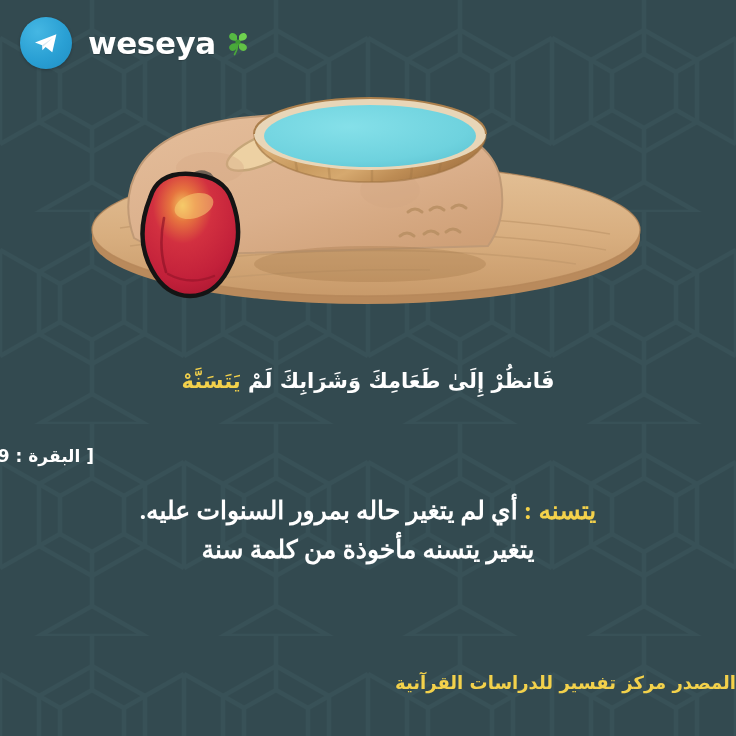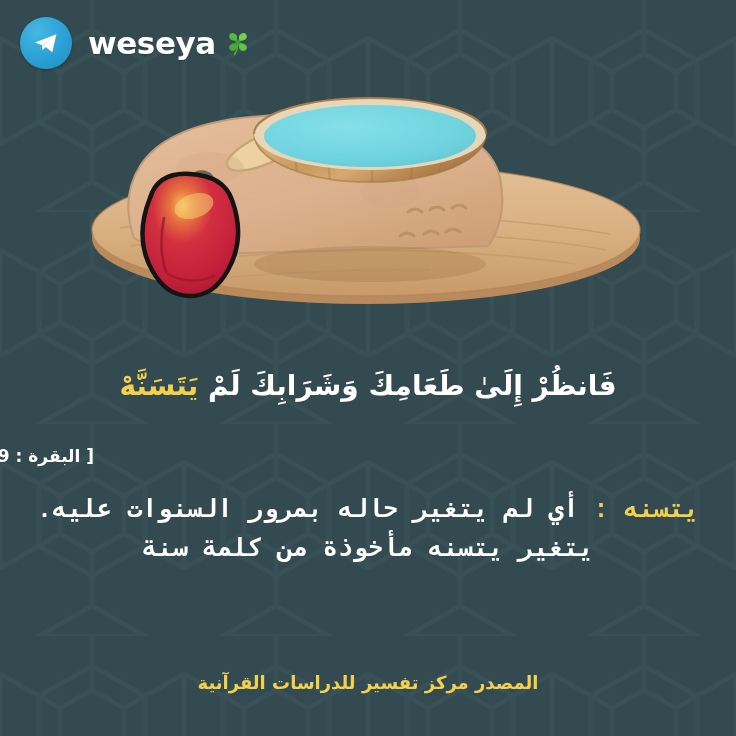--- a/index.html
+++ b/index.html
@@ -69,21 +69,21 @@
   #verse-block{
     position:absolute;
     left:0;top:366px;
     width:736px;
     text-align:center;
     z-index:6;
     direction:rtl;
   }
   #verse{
     color:#ffffff;
-    font-size:28px;
+    font-size:21px;
     font-weight:bold;
     line-height:1.45;
     letter-spacing:0px;
     padding:0 26px;
     font-family:"DejaVu Sans","Liberation Sans",sans-serif;
     white-space:nowrap;
   }
   .hl{color:#f3d14b;}
   #ref-row{
     position:absolute;
@@ -111,30 +111,29 @@
     text-align:center;
     direction:rtl;
     z-index:6;
   }
   .exp-line{
     color:#ffffff;
     font-size:25px;
     font-weight:bold;
     line-height:1.55;
     padding:0 24px;
-    font-family:Liberation Mono, monospace;
+    font-family:Liberation Serif, serif;
     white-space:nowrap;
   }
   .exp-line .term{color:#f3d14b;}
   
   #footer{
     position:absolute;
     left:0;top:672px;
     width:736px;
-    text-align:center;
     direction:rtl;
     z-index:6;
   }
   #footer-text{
     color:#f3d14b;
     font-size:18px;
     font-weight:bold;
     font-family:"DejaVu Sans","Liberation Sans",sans-serif;
     white-space:nowrap;
   }

